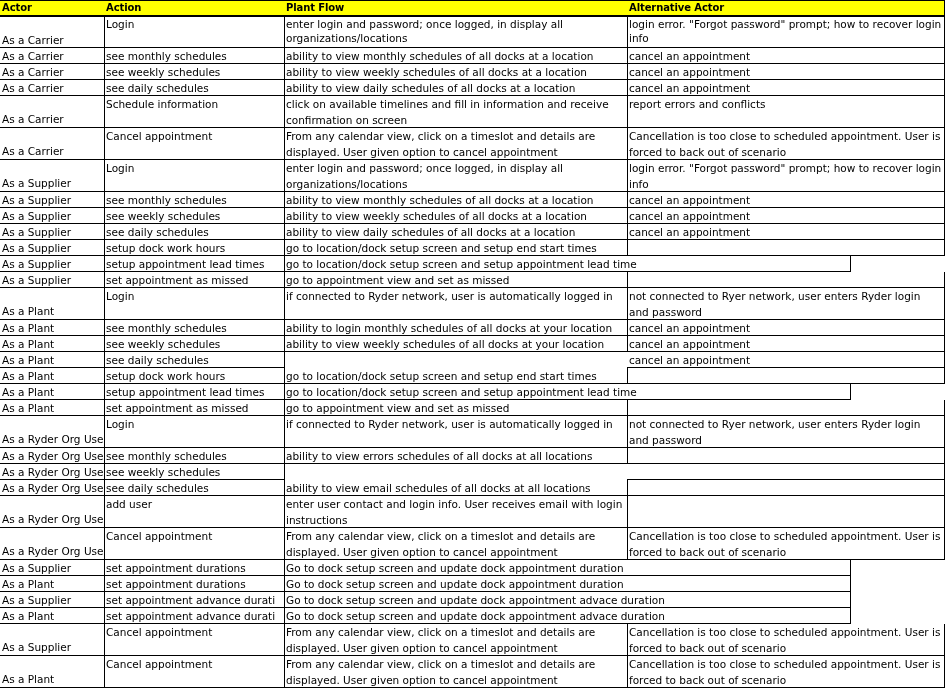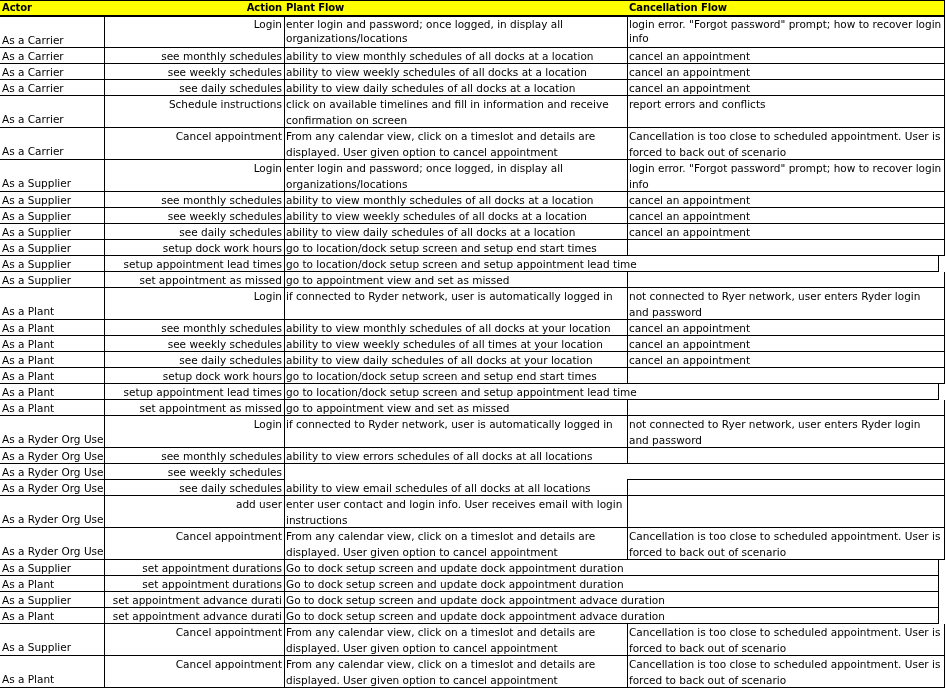--- a/index.html
+++ b/index.html
@@ -5,40 +5,40 @@
   html, body { margin: 0; padding: 0; background: #ffffff; }
   body { width: 946px; height: 688px; overflow: hidden; position: relative;
          font-family: "DejaVu Sans", "Liberation Sans", sans-serif; font-size: 10.5px; color: #000; }
   #sheet { position: absolute; left: 0; top: 0; width: 946px; }
   .row { position: relative; height: 16px; }
   .row.tall { height: 32px; }
   .cell { position: absolute; top: 0; bottom: 0; box-sizing: border-box;
           border-right: 1px solid #000; border-bottom: 1px solid #000;
           padding: 0 2px; line-height: 16px; white-space: nowrap; overflow: hidden; }
   .c1 { left: 0; width: 105px; }
-  .c2 { left: 104px; width: 181px; text-align: right; }
+  .c2 { left: 104px; width: 181px; }
   .c3 { left: 284px; width: 344px; }
   .c4 { left: 627px; width: 318px; }
   .cell.bottom { display: flex; align-items: flex-end; }
   .cell.wrap { white-space: normal; }
-  .cell.span34 { width: 655px; }
+  .cell.span34 { width: 567px; }
   .header .cell { background: #ffff00; font-weight: bold; font-size: 10px; letter-spacing: -0.1px; }
   .row:first-child .cell { border-top: 1px solid #000; }
   .row:first-child .cell { line-height: 14px; }
   .c1 { border-left: 0; }
 </style>
 </head>
 <body>
 
 <div id="sheet">
   <div class="row header">
     <div class="cell c1">Actor</div>
     <div class="cell c2">Action</div>
     <div class="cell c3">Plant Flow</div>
-    <div class="cell c4">Cancellation Flow</div>
+    <div class="cell c4">Alternative Actor</div>
   </div>
   <div id="rows">
       <div class="row tall">
         <div class="cell c1 bottom">
           <span>As a Carrier</span>
         </div>
         <div class="cell c2"><span>Login</span></div>
         <div class="cell c3 wrap"><span>enter login and password; once logged, in display all organizations/locations</span></div>
         <div class="cell c4 wrap"><span>login error. "Forgot password" prompt; how to recover login info</span></div>
       </div>
@@ -57,21 +57,21 @@
       <div class="row">
         <div class="cell c1"><span>As a Carrier</span></div>
         <div class="cell c2"><span>see daily schedules</span></div>
         <div class="cell c3"><span>ability to view daily schedules of all docks at a location</span></div>
         <div class="cell c4"><span>cancel an appointment</span></div>
       </div>
       <div class="row tall">
         <div class="cell c1 bottom">
           <span>As a Carrier</span>
         </div>
-        <div class="cell c2"><span>Schedule instructions</span></div>
+        <div class="cell c2"><span>Schedule information</span></div>
         <div class="cell c4 wrap"><span>report errors and conflicts</span></div>
         <div class="cell c3 wrap"><span>click on available timelines and fill in information and receive confirmation on screen</span></div>
       </div>
       <div class="row tall">
         <div class="cell c1 bottom">
           <span>As a Carrier</span>
         </div>
         <div class="cell c2"><span>Cancel appointment</span></div>
         <div class="cell c3 wrap"><span>From any calendar view, click on a timeslot and details are displayed. User given option to cancel appointment</span></div>
         <div class="cell c4 wrap"><span>Cancellation is too close to scheduled appointment. User is forced to back out of scenario</span></div>
@@ -123,33 +123,32 @@
         <div class="cell c1 bottom">
           <span>As a Plant</span>
         </div>
         <div class="cell c2"><span>Login</span></div>
         <div class="cell c3 wrap"><span>if connected to Ryder network, user is automatically logged in</span></div>
         <div class="cell c4 wrap"><span>not connected to Ryer network, user enters Ryder login and password</span></div>
       </div>
       <div class="row">
         <div class="cell c1"><span>As a Plant</span></div>
         <div class="cell c2"><span>see monthly schedules</span></div>
-        <div class="cell c3"><span>ability to view monthly schedules of all docks at your location</span></div>
-        <div class="cell c4"><span>cancel an appointment</span></div>
-      </div>
-      <div class="row">
-        <div class="cell c1"><span>As a Plant</span></div>
-        <div class="cell c2"><span>see weekly schedules</span></div>
-        <div class="cell c3"><span>ability to view weekly schedules of all times at your location</span></div>
-        <div class="cell c4"><span>cancel an appointment</span></div>
-      </div>
-      <div class="row">
-        <div class="cell c1"><span>As a Plant</span></div>
-        <div class="cell c2"><span>see daily schedules</span></div>
-        <div class="cell c3"><span>ability to view daily schedules of all docks at your location</span></div>
+        <div class="cell c3"><span>ability to login monthly schedules of all docks at your location</span></div>
+        <div class="cell c4"><span>cancel an appointment</span></div>
+      </div>
+      <div class="row">
+        <div class="cell c1"><span>As a Plant</span></div>
+        <div class="cell c2"><span>see weekly schedules</span></div>
+        <div class="cell c3"><span>ability to view weekly schedules of all docks at your location</span></div>
+        <div class="cell c4"><span>cancel an appointment</span></div>
+      </div>
+      <div class="row">
+        <div class="cell c1"><span>As a Plant</span></div>
+        <div class="cell c2"><span>see daily schedules</span></div>
         <div class="cell c4"><span>cancel an appointment</span></div>
       </div>
       <div class="row">
         <div class="cell c1"><span>As a Plant</span></div>
         <div class="cell c2"><span>setup dock work hours</span></div>
         <div class="cell c3"><span>go to location/dock setup screen and setup end start times</span></div>
         <div class="cell c4"><span></span></div>
       </div>
       <div class="row">
         <div class="cell c1"><span>As a Plant</span></div>

